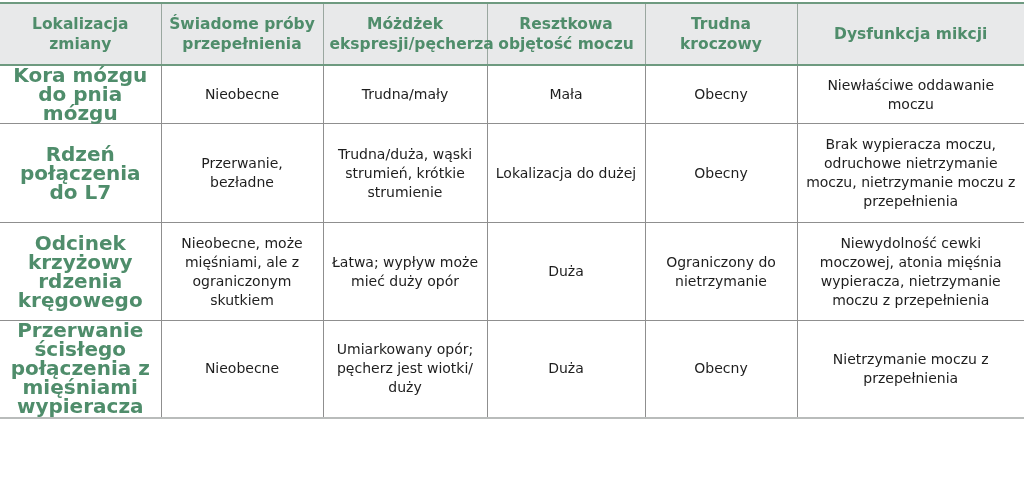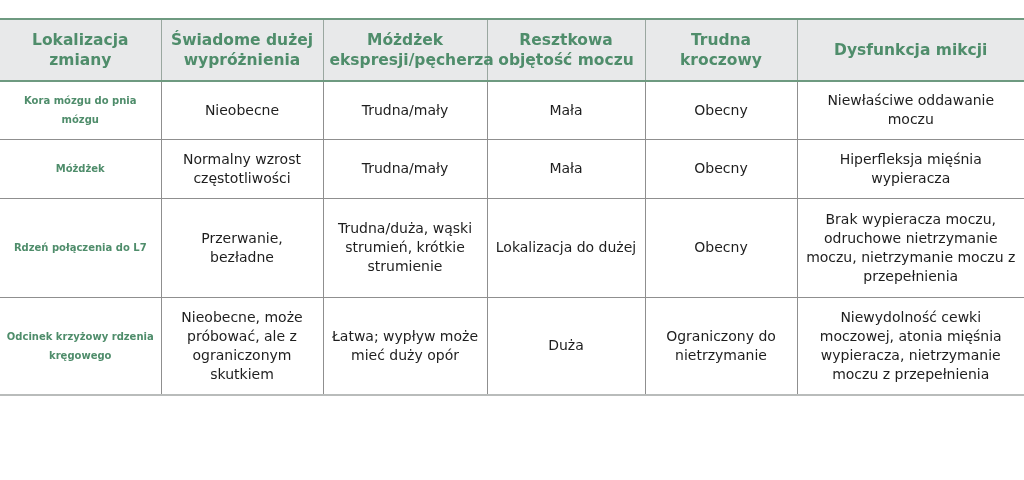--- a/index.html
+++ b/index.html
@@ -1,76 +1,76 @@
 <!DOCTYPE html>
 <html><head>
 <meta charset="utf-8">
 <style>
   html, body { margin:0; padding:0; background:#ffffff; }
   body { width:1024px; height:480px; overflow:hidden; position:relative;
          font-family:"DejaVu Sans", sans-serif; }
-  .tbl { position:absolute; left:0; top:18px; width:1024px; border-collapse:collapse; table-layout:fixed; }
+  .tbl { position:absolute; left:0; top:2px; width:1024px; border-collapse:collapse; table-layout:fixed; }
   .tbl th, .tbl td { text-align:center; vertical-align:middle; padding:0 6px; box-sizing:border-box; }
   .tbl thead th { background:#e8e9ea; color:#4f8d6b; font-weight:bold; font-size:15.5px; line-height:20px;
                   height:62px; border-top:2px solid #6e9a80; border-bottom:2px solid #6e9a80; }
   .tbl thead th + th { border-left:1px solid #9aa7a0; }
   .tbl tbody td { font-size:14px; line-height:19px; color:#1e1e1e; border-bottom:1px solid #8f8f8f; }
   .tbl tbody td + td { border-left:1px solid #8f8f8f; }
-  .tbl tbody td.loc { color:#4f8d6b; font-weight:bold; font-size:10px; }
+  .tbl tbody td.loc { color:#4f8d6b; font-weight:bold; font-size:20px; }
   .tbl tbody tr:last-child td { border-bottom:2px solid #b9bcbb; }
 </style>
 </head>
 <body>
 
 <table class="tbl">
   <colgroup>
     <col style="width:161px">
       <col style="width:162px">
       <col style="width:164px">
     <col style="width:158px">
       <col style="width:152px">
       <col style="width:227px">
   </colgroup>
   <thead>
     <tr>
       <th>Lokalizacja zmiany</th>
-      <th>Świadome dużej wypróżnienia</th>
+      <th>Świadome próby przepełnienia</th>
       <th>Móżdżek ekspresji/pęcherza</th>
       <th>Resztkowa objętość moczu</th>
       <th>Trudna kroczowy</th>
       <th>Dysfunkcja mikcji</th>
     </tr>
   </thead>
   <tbody>
     <tr style="height:58px">
       <td class="loc">Kora mózgu do pnia mózgu</td>
       <td>Nieobecne</td>
       <td>Trudna/mały</td>
       <td>Mała</td>
       <td>Obecny</td>
       <td>Niewłaściwe oddawanie moczu</td>
     </tr>
-    <tr style="height:59px">
-      <td class="loc">Móżdżek</td>
-      <td>Normalny wzrost częstotliwości</td>
-      <td>Trudna/mały</td>
-      <td>Mała</td>
-      <td>Obecny</td>
-      <td>Hiperfleksja mięśnia wypieracza</td>
-    </tr>
     <tr style="height:99px">
       <td class="loc">Rdzeń połączenia do L7</td>
       <td>Przerwanie, bezładne</td>
       <td>Trudna/duża, wąski strumień, krótkie strumienie</td>
       <td>Lokalizacja do dużej</td>
       <td>Obecny</td>
       <td>Brak wypieracza moczu, odruchowe nietrzymanie moczu, nietrzymanie moczu z przepełnienia</td>
     </tr>
     <tr style="height:98px">
       <td class="loc">Odcinek krzyżowy rdzenia kręgowego</td>
-      <td>Nieobecne, może próbować, ale z ograniczonym skutkiem</td>
+      <td>Nieobecne, może mięśniami, ale z ograniczonym skutkiem</td>
       <td>Łatwa; wypływ może mieć duży opór</td>
       <td>Duża</td>
       <td>Ograniczony do nietrzymanie</td>
       <td>Niewydolność cewki moczowej, atonia mięśnia wypieracza, nietrzymanie moczu z przepełnienia</td>
     </tr>
+    <tr style="height:97px">
+      <td class="loc">Przerwanie ścisłego połączenia z mięśniami wypieracza</td>
+      <td>Nieobecne</td>
+      <td>Umiarkowany opór; pęcherz jest wiotki/ duży</td>
+      <td>Duża</td>
+      <td>Obecny</td>
+      <td>Nietrzymanie moczu z przepełnienia</td>
+    </tr>
   </tbody>
 </table>
 
 </body></html>

